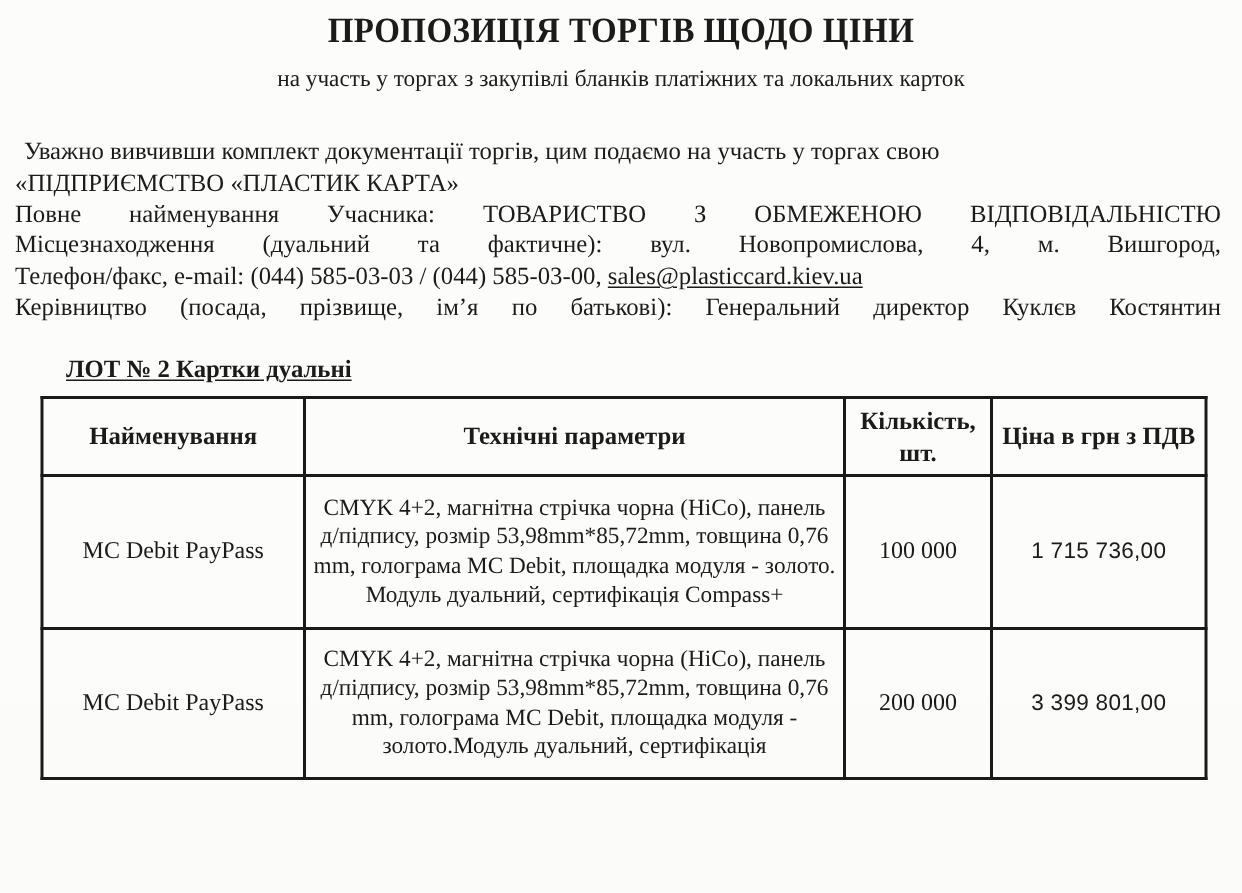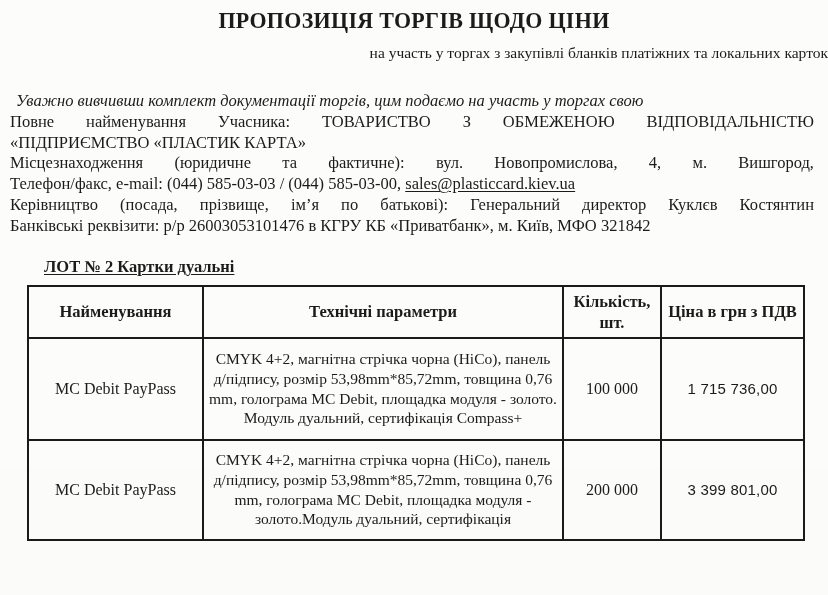--- a/index.html
+++ b/index.html
@@ -25,34 +25,33 @@
     padding-top: 7px;
     text-align: center;
     font-size: 22px;
     font-weight: bold;
     letter-spacing: 0.3px;
     transform: scaleY(1.08);
   }
   .doc-subtitle {
     margin: 0;
     padding-top: 11px;
-    text-align: right;
+    text-align: center;
     font-size: 15.5px;
   }
   .body-text {
     margin: 29px 14px 0 10px;
     font-size: 16.5px;
     line-height: 20.8px;
   }
   .body-line {
     white-space: pre-wrap;
   }
   .body-line.indent {
     padding-left: 6px;
-    font-style: italic;
   }
   .body-line.stretch {
     text-align: justify;
     text-align-last: justify;
   }
   .email-link {
     text-decoration: underline;
     text-underline-offset: 2px;
   }
   .lot-heading {
@@ -100,26 +99,25 @@
 </head>
 <body>
 
 <div class="page">
 
   <h1 class="doc-title">ПРОПОЗИЦІЯ ТОРГІВ ЩОДО ЦІНИ</h1>
   <div class="doc-subtitle">на участь у торгах з закупівлі бланків платіжних та локальних карток</div>
 
   <div class="body-text">
     <div class="body-line indent">Уважно вивчивши комплект документації торгів, цим подаємо на участь у торгах свою</div>
+    <div class="body-line">«ПІДПРИЄМСТВО «ПЛАСТИК КАРТА»</div>
     <div class="body-line stretch">Повне найменування Учасника: ТОВАРИСТВО З ОБМЕЖЕНОЮ ВІДПОВІДАЛЬНІСТЮ</div>
-    <div class="body-line">«ПІДПРИЄМСТВО «ПЛАСТИК КАРТА»</div>
-    <div class="body-line stretch">Місцезнаходження (юридичне та фактичне): вул. Новопромислова, 4, м. Вишгород,</div>
+    <div class="body-line stretch">Місцезнаходження (дуальний та фактичне): вул. Новопромислова, 4, м. Вишгород,</div>
     <div class="body-line"><span>Телефон/факс, e-mail: (044) 585-03-03 / (044) 585-03-00, </span><span class="email-link">sales@plasticcard.kiev.ua</span></div>
     <div class="body-line stretch">Керівництво (посада, прізвище, ім’я по батькові): Генеральний директор Куклєв Костянтин</div>
-    <div class="body-line">Банківські реквізити: р/р 26003053101476 в КГРУ КБ «Приватбанк», м. Київ, МФО 321842</div>
   </div>
 
   <div class="lot-heading">ЛОТ № 2 Картки дуальні</div>
 
   <table class="lots">
     <colgroup>
       <col style="width:175px">
       <col style="width:360px">
       <col style="width:98px">
       <col style="width:143px">

